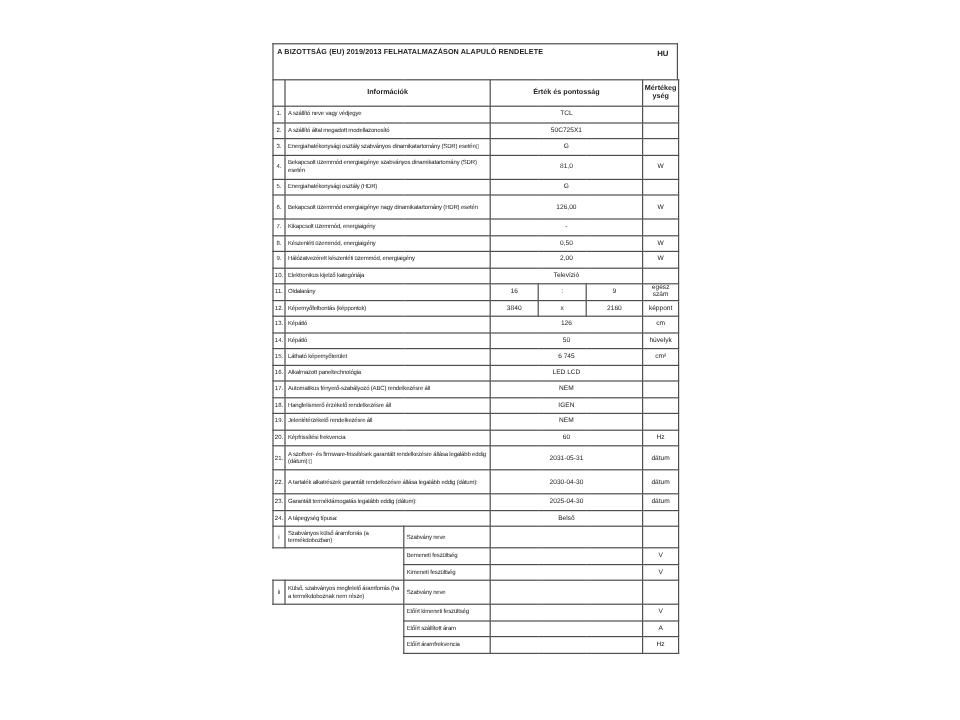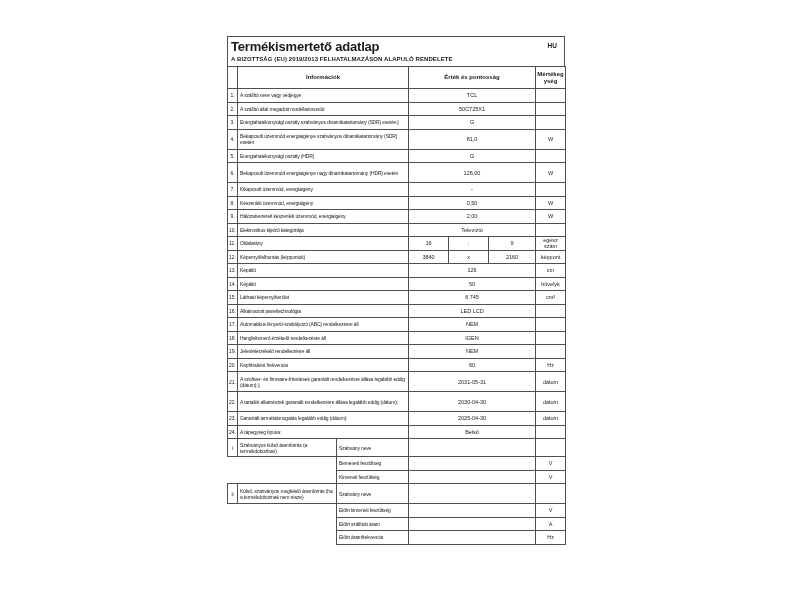--- a/index.html
+++ b/index.html
@@ -25,21 +25,20 @@
   tr.single{height:13.5px;}
   tr.tall{height:20px;}
   tr.sec-i{height:18px;}
   tr.sec-ii{height:20px;}
 </style>
 </head>
 <body>
 
 <div class="sheet">
   <div class="titlebox">
-    <div class="title">Termékismertető adatlap</div>
     <div class="hu">HU</div>
     <div class="subtitle">A BIZOTTSÁG (EU) 2019/2013 FELHATALMAZÁSON ALAPULÓ RENDELETE</div>
   </div>
 
   <table>
     <colgroup>
       <col style="width:10px">
         <col style="width:99px">
         <col style="width:72px">
       <col style="width:40px">

